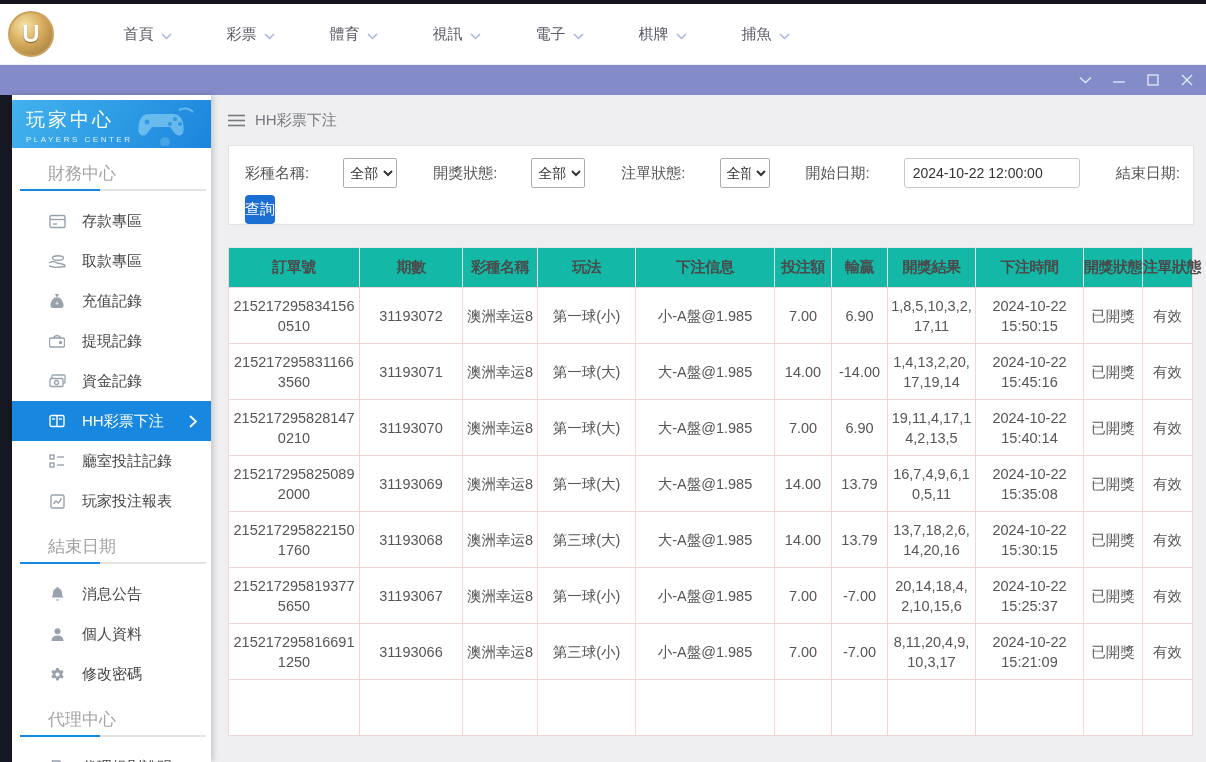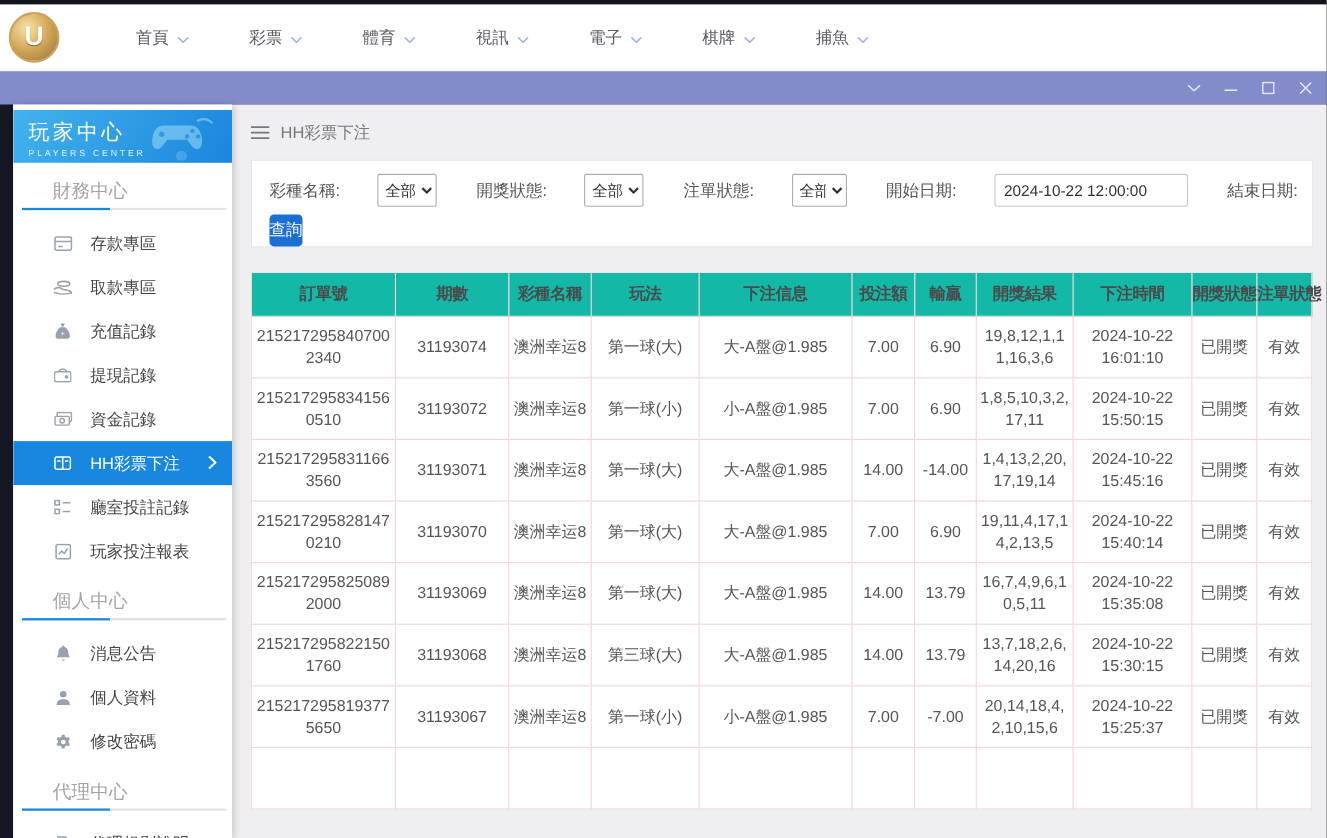--- a/index.html
+++ b/index.html
@@ -260,21 +260,21 @@
         <div class="sb-item">
           <span class="ic">
             <svg width="15" height="15" viewBox="0 0 15 15" fill="none" stroke="currentColor" stroke-width="1.4">
               <rect x="1" y="1" width="13" height="13" rx="1.5"></rect>
               <polyline points="3.5,10 6,7 8.5,9 11.5,4.5"></polyline>
             </svg>
           </span>
           <span>玩家投注報表</span>
         </div>
       </div>
-      <div class="sb-section-title">個人中心</div>
+      <div class="sb-section-title">結束日期</div>
       <div class="sb-underline"></div>
       <div style="margin-top: 10px;">
         <div class="sb-item">
           <span class="ic">
             <svg width="15" height="16" viewBox="0 0 15 16" fill="currentColor">
               <path d="M7.5 1 a1.2 1.2 0 0 1 1.2 1.2 q3.3 1 3.3 5 q0 3 1.5 4.3 h-12 q1.5 -1.3 1.5 -4.3 q0 -4 3.3 -5 a1.2 1.2 0 0 1 1.2 -1.2z"></path>
               <path d="M5.8 13.5 a1.8 1.8 0 0 0 3.4 0z"></path>
             </svg>
           </span>
           <span>消息公告</span>
@@ -367,33 +367,20 @@
             <th>投注額</th>
             <th>輸贏</th>
             <th>開獎結果</th>
             <th>下注時間</th>
             <th>開獎狀態</th>
             <th>注單狀態</th>
           </tr>
         </thead>
       <tbody id="tbl-body">
           <tr>
-            <td class="brk">2152172958407002340</td>
-            <td>31193074</td>
-            <td>澳洲幸运8</td>
-            <td>第一球(大)</td>
-            <td>大-A盤@1.985</td>
-            <td>7.00</td>
-            <td>6.90</td>
-            <td class="brk">19,8,12,1,11,16,3,6</td>
-            <td>2024-10-22 16:01:10</td>
-            <td>已開獎</td>
-            <td>有效</td>
-          </tr>
-          <tr>
             <td class="brk">2152172958341560510</td>
             <td>31193072</td>
             <td>澳洲幸运8</td>
             <td>第一球(小)</td>
             <td>小-A盤@1.985</td>
             <td>7.00</td>
             <td>6.90</td>
             <td class="brk">1,8,5,10,3,2,17,11</td>
             <td>2024-10-22 15:50:15</td>
             <td>已開獎</td>
@@ -457,20 +444,33 @@
             <td>澳洲幸运8</td>
             <td>第一球(小)</td>
             <td>小-A盤@1.985</td>
             <td>7.00</td>
             <td>-7.00</td>
             <td class="brk">20,14,18,4,2,10,15,6</td>
             <td>2024-10-22 15:25:37</td>
             <td>已開獎</td>
             <td>有效</td>
           </tr>
+          <tr>
+            <td class="brk">2152172958166911250</td>
+            <td>31193066</td>
+            <td>澳洲幸运8</td>
+            <td>第三球(小)</td>
+            <td>小-A盤@1.985</td>
+            <td>7.00</td>
+            <td>-7.00</td>
+            <td class="brk">8,11,20,4,9,10,3,17</td>
+            <td>2024-10-22 15:21:09</td>
+            <td>已開獎</td>
+            <td>有效</td>
+          </tr>
           <tr class="partial">
             <td>&nbsp;</td>
             <td>&nbsp;</td>
             <td>&nbsp;</td>
             <td>&nbsp;</td>
             <td>&nbsp;</td>
             <td>&nbsp;</td>
             <td>&nbsp;</td>
             <td>&nbsp;</td>
             <td>&nbsp;</td>

